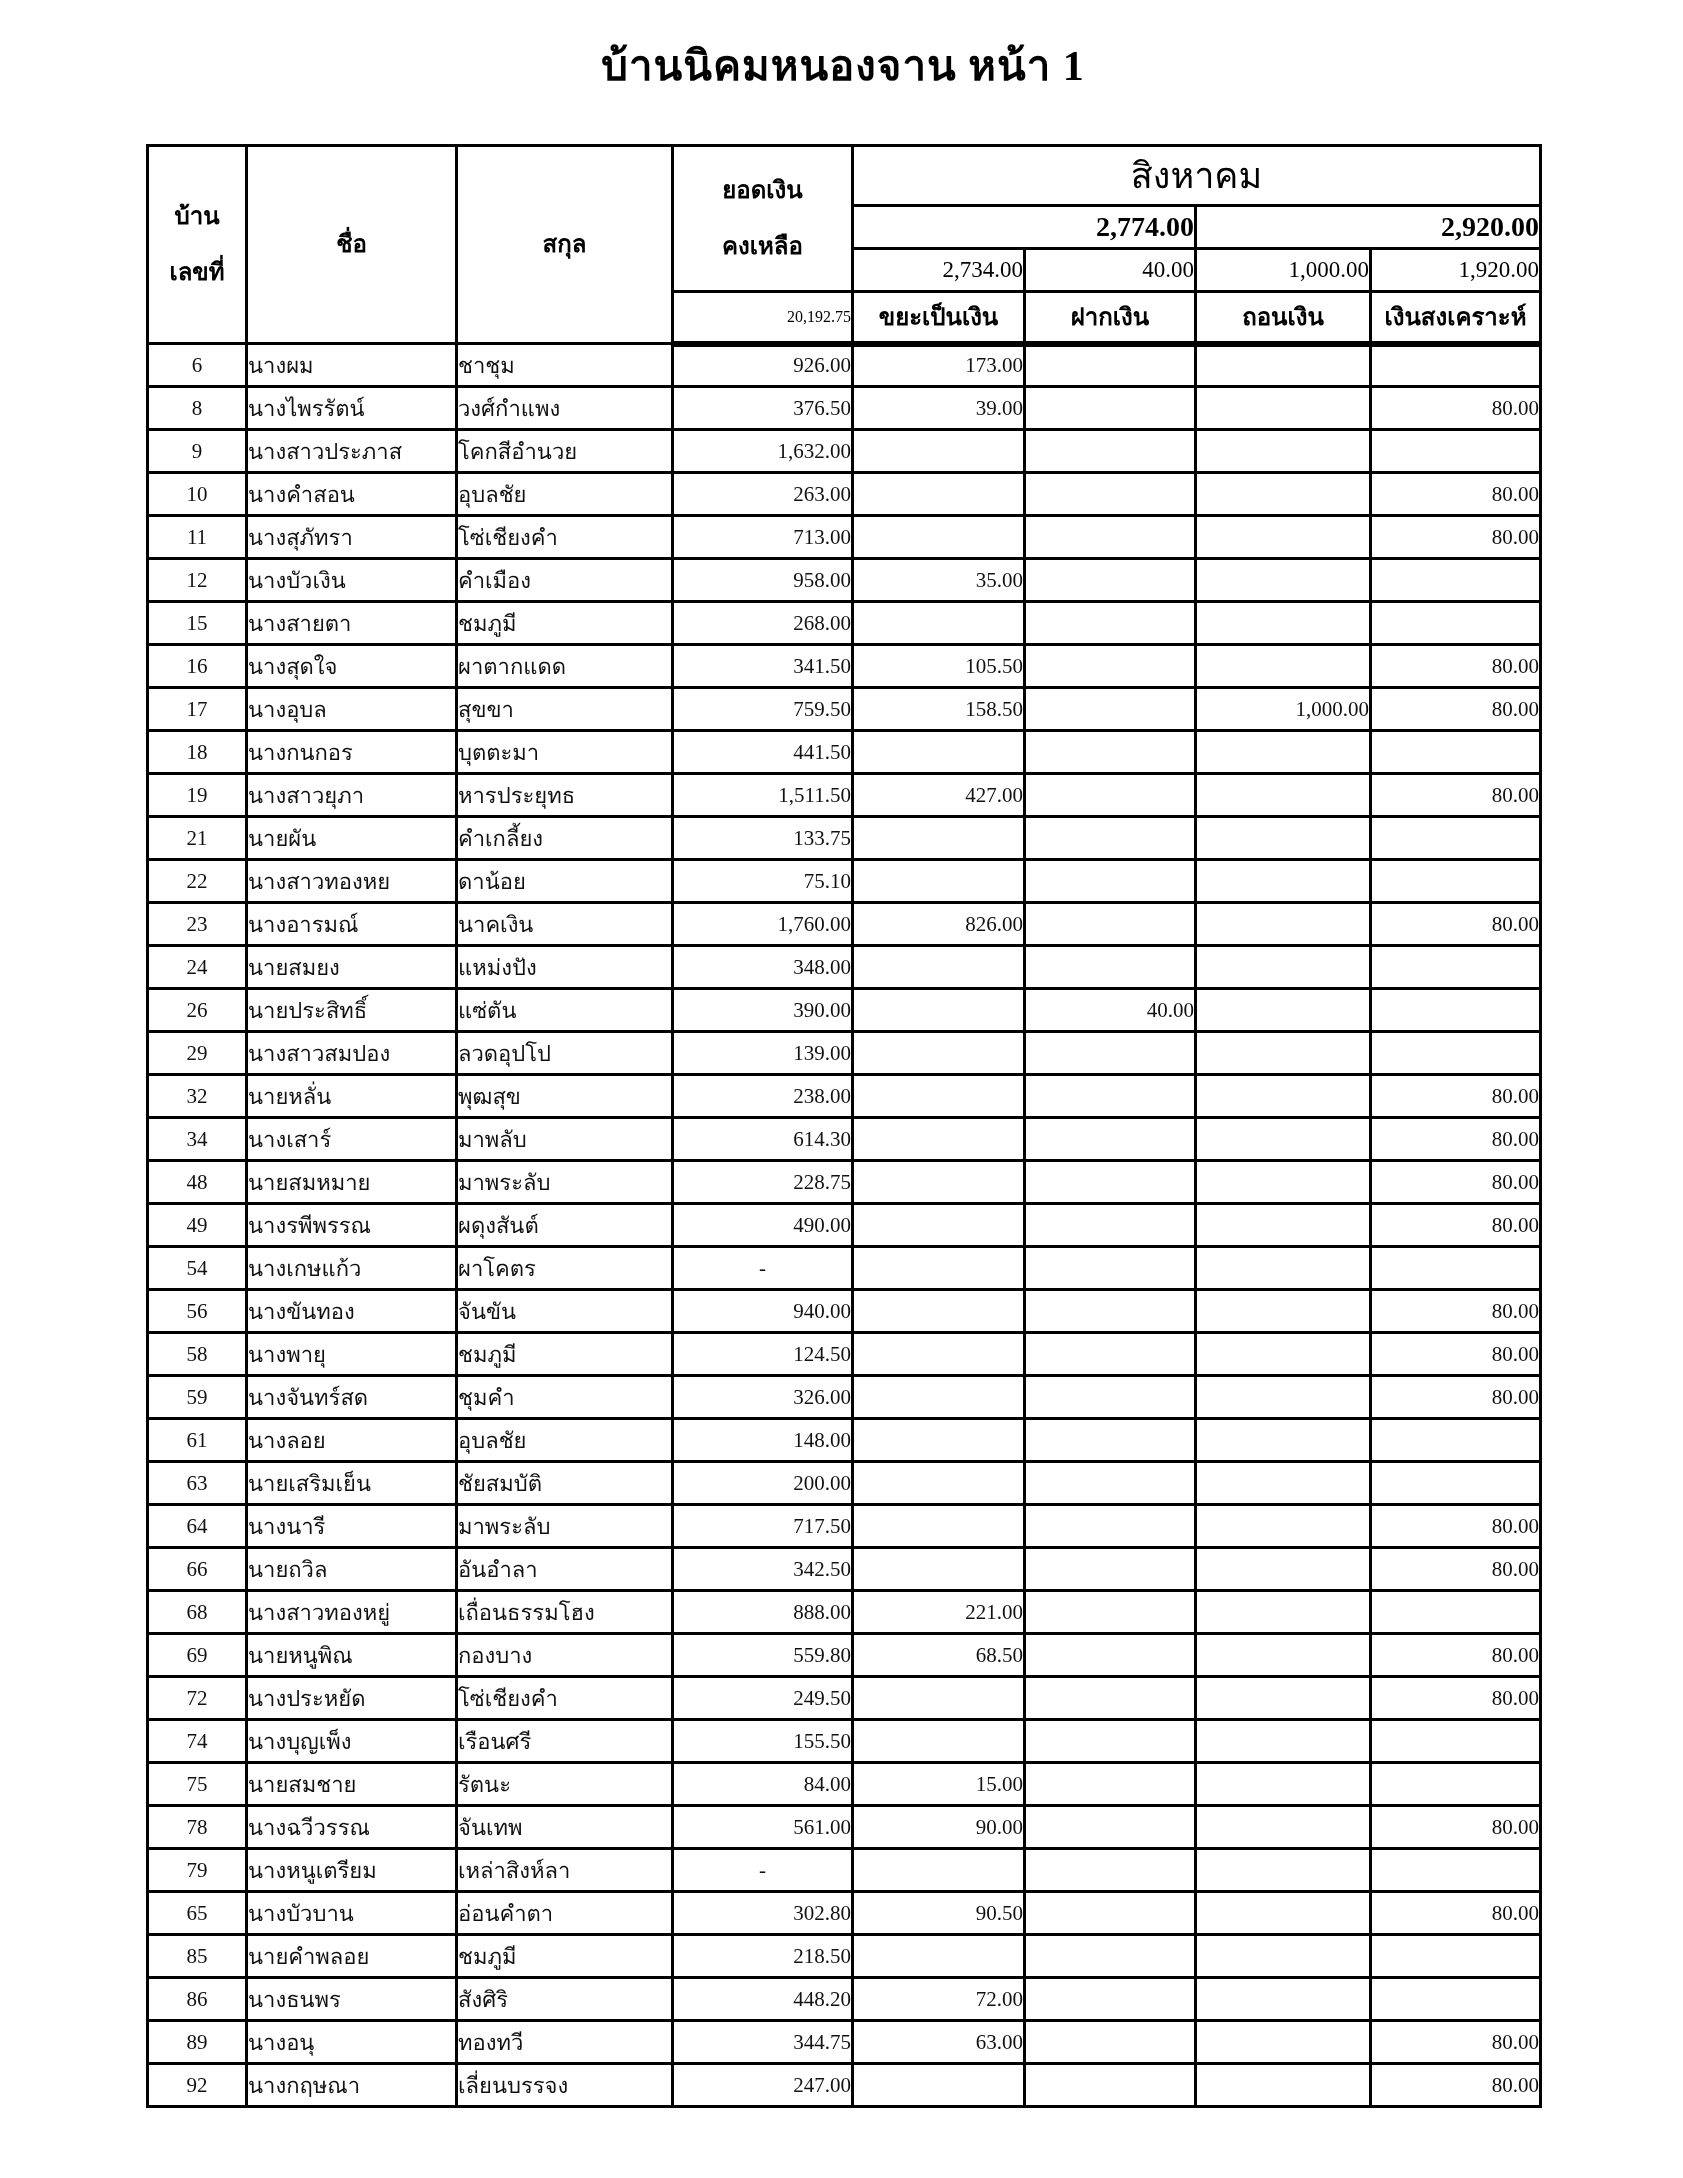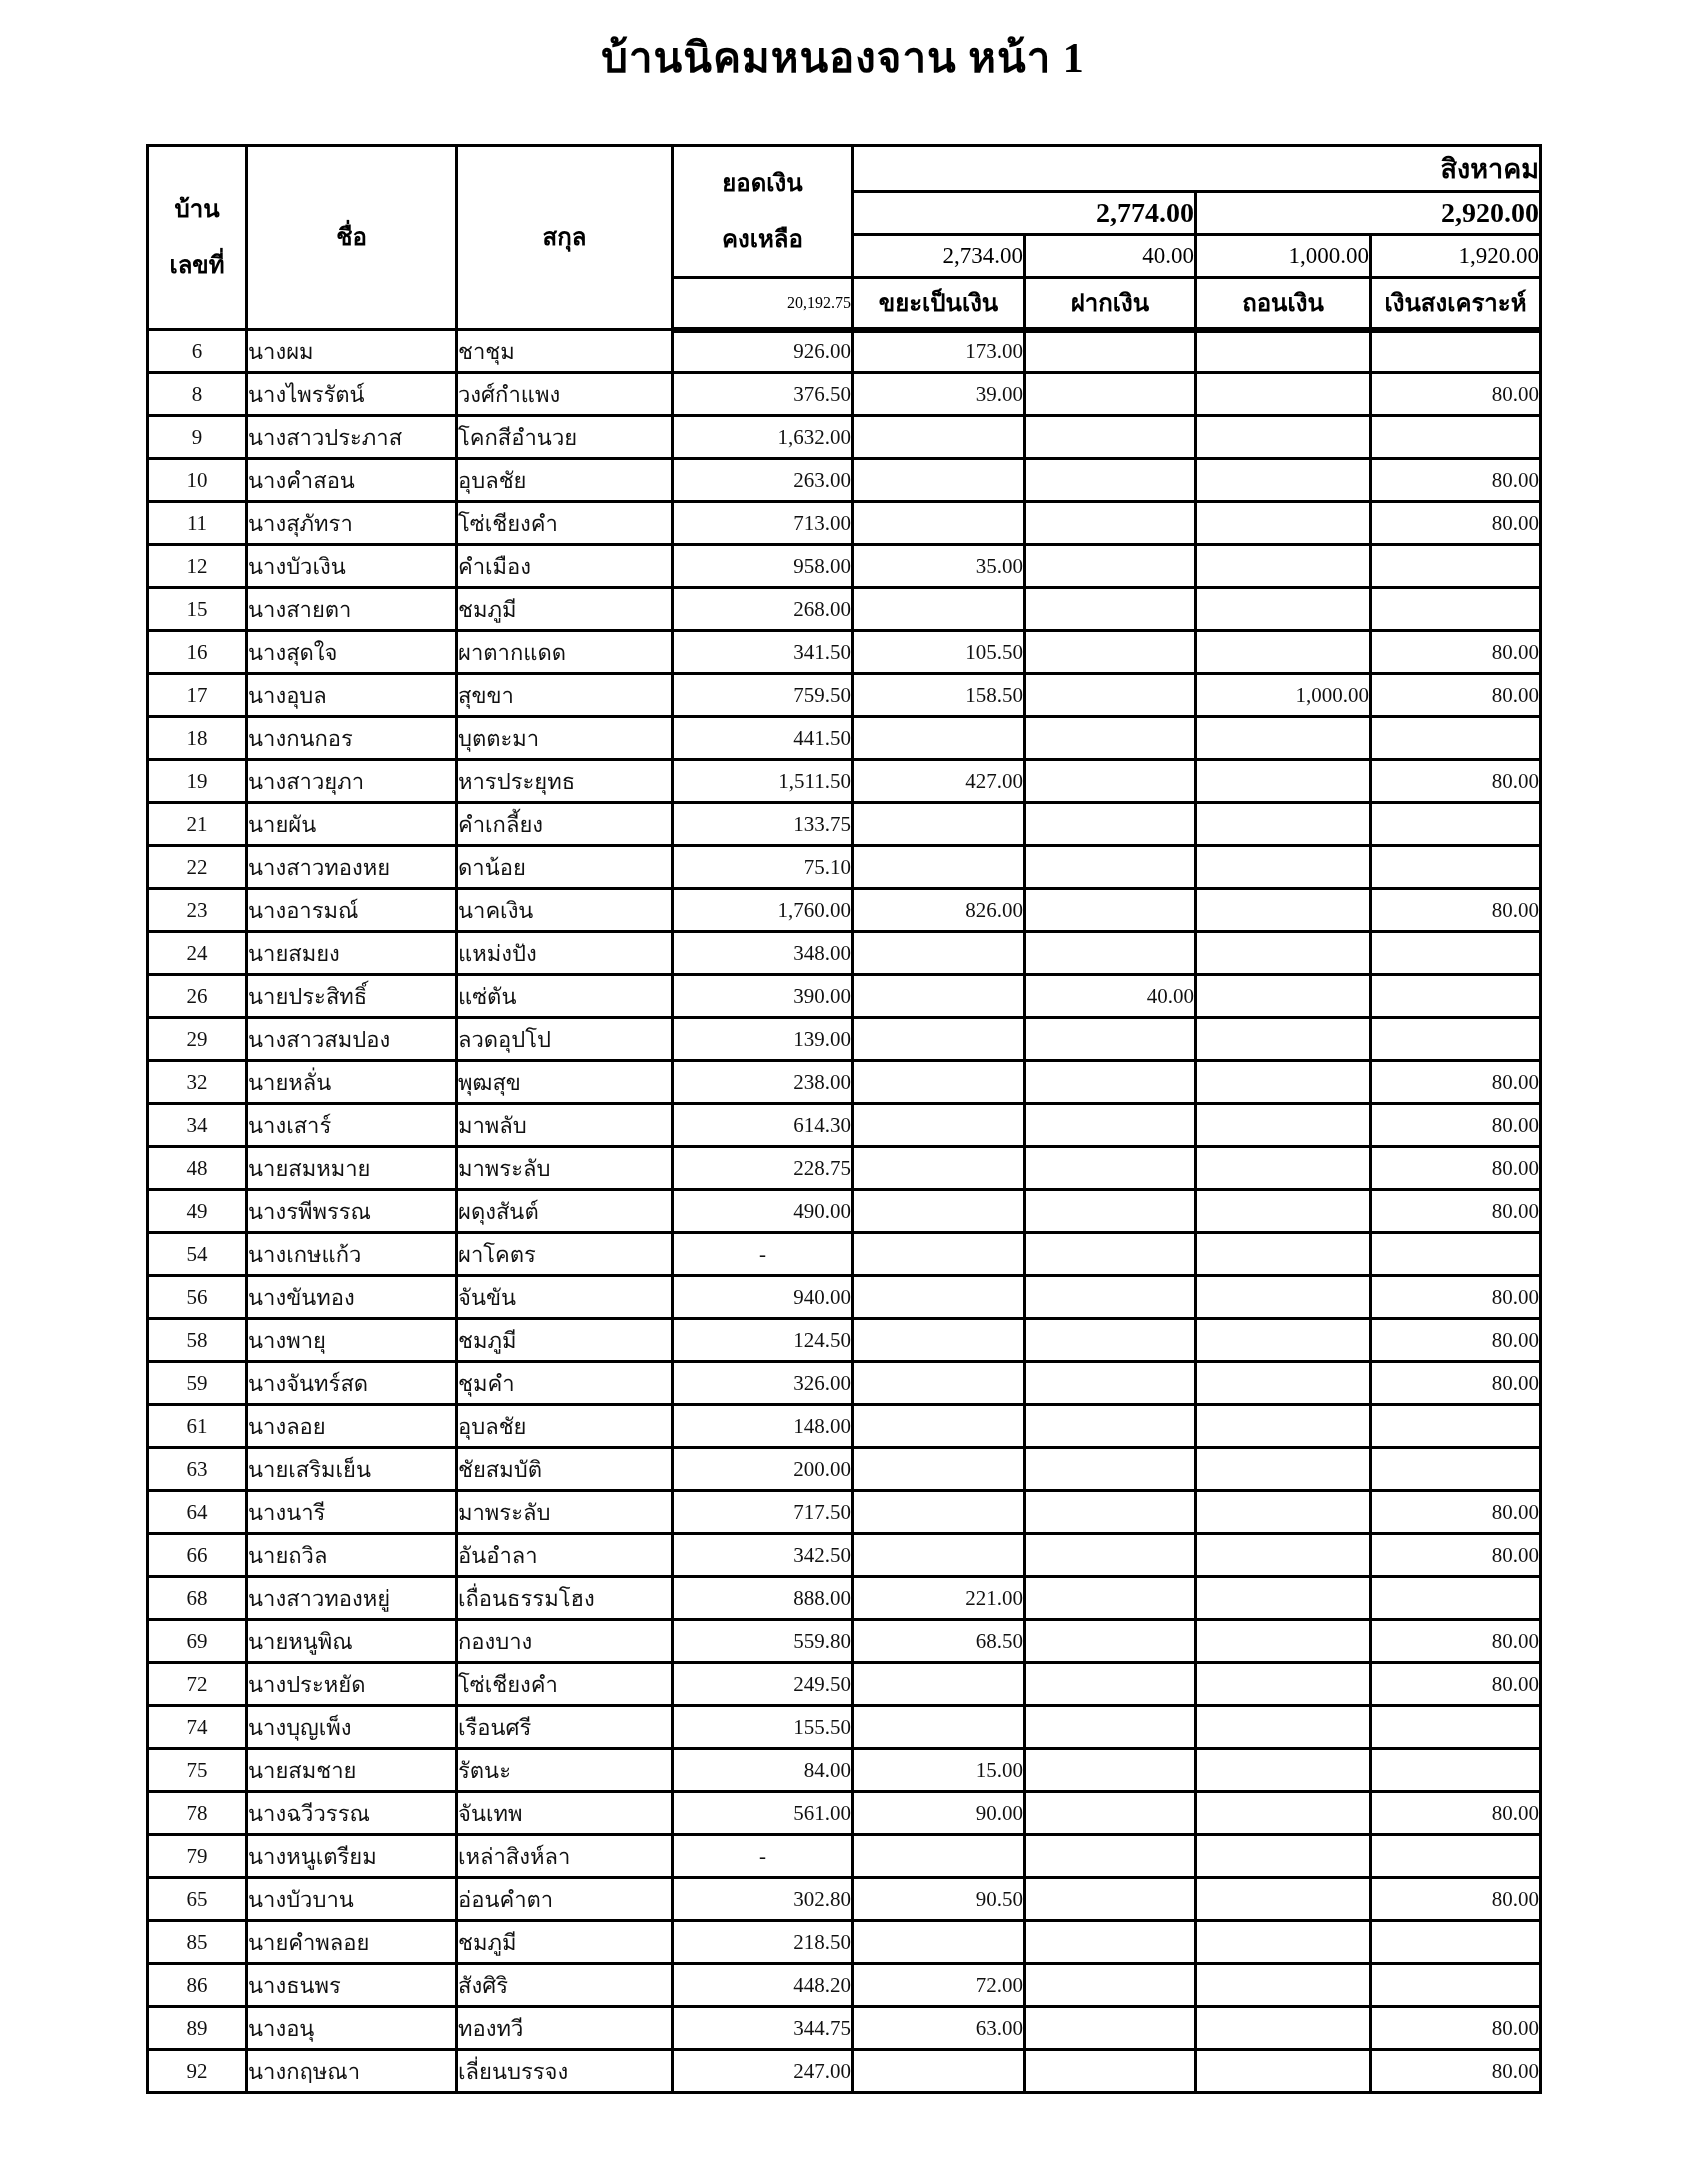--- a/index.html
+++ b/index.html
@@ -11,21 +11,21 @@
     position: relative;
     width: 1683px;
     height: 2178px;
     background: #ffffff;
     font-family: "Liberation Serif", "DejaVu Serif", serif;
     color: #000;
   }
   .title {
     position: absolute;
     left: 146px;
-    top: 24px;
+    top: 32px;
     width: 1394px;
     text-align: center;
     font-size: 42px;
     font-weight: bold;
     letter-spacing: 1px;
     white-space: nowrap;
   }
   table.sheet {
     position: absolute;
     left: 146px;
@@ -46,23 +46,23 @@
   .hr3 { height: 43px; }
   .hr4 { height: 52px; }
   .h-label {
     font-weight: bold;
     font-size: 24px;
     text-align: center;
     white-space: pre-line;
     line-height: 2.3;
   }
   .h-month {
-    font-weight: bold;
-    font-size: 27px;
-    text-align: right;
+    font-weight: normal;
+    font-size: 36px;
+    text-align: center;
   }
   .h-big {
     font-weight: bold;
     font-size: 28px;
     text-align: right;
     padding-right: 14px;
   }
   .h-mid {
     font-weight: normal;
     font-size: 23px;

